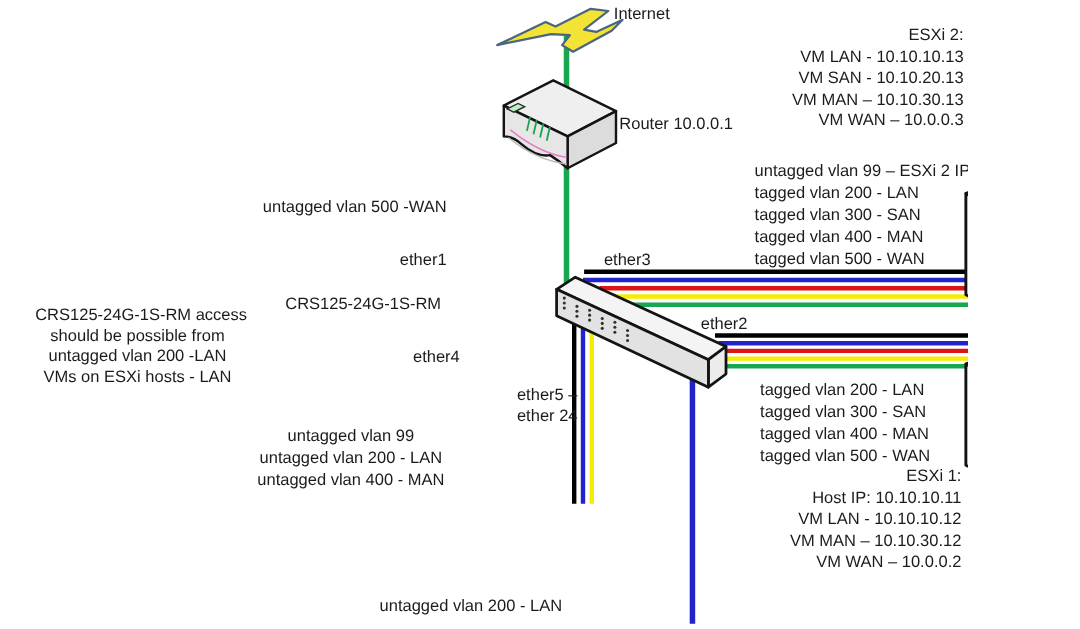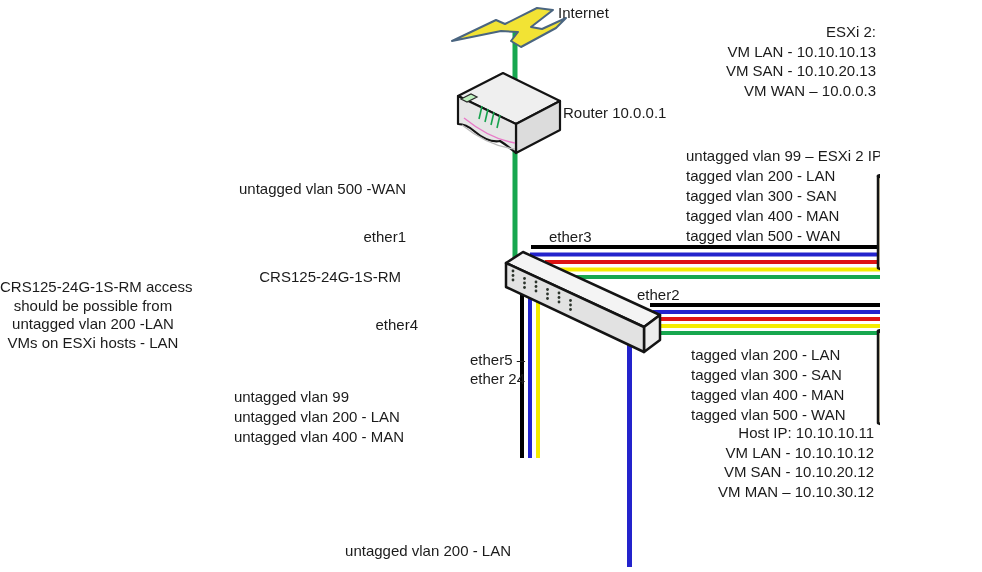--- a/index.html
+++ b/index.html
@@ -8,22 +8,22 @@
     font-family:"Liberation Sans", sans-serif;color:#1b1b1b;overflow:hidden;
   }
   .layer{position:absolute;left:0;top:0;}
   #wires{z-index:1;}
   #devices{z-index:2;}
   .lbl{position:absolute;z-index:3;font-size:15px;line-height:19px;white-space:nowrap;}
   .ra{text-align:right;}
   .blk div{white-space:nowrap;}
   .trunk{line-height:20px;}
   .info{line-height:19.5px;text-align:right;}
-  .note{line-height:18.5px;text-align:center;}
-  .v4{line-height:20px;text-align:left;}
+  .note{line-height:18.5px;text-align:center;padding-left:32px;}
+  .v4{line-height:20px;text-align:center;}
   .e5{line-height:19px;text-align:right;}
 </style>
 </head>
 <body>
 
 <div class="canvas">
 
   <svg id="wires" class="layer" width="982" height="572">
 
     <line x1="515" y1="26" x2="515" y2="262" stroke-width="5" stroke="#17A74F"></line>
@@ -131,35 +131,37 @@
     <div>tagged vlan 200 - LAN</div>
     <div>tagged vlan 300 - SAN</div>
     <div>tagged vlan 400 - MAN</div>
     <div>tagged vlan 500 - WAN</div>
   </div>
 
   <div class="lbl blk info" style="right:4px;top:22px;">
     <div>ESXi 2:</div>
     <div>VM LAN - 10.10.10.13</div>
     <div>VM SAN - 10.10.20.13</div>
+    <div>VM MAN – 10.10.30.13</div>
     <div>VM WAN – 10.0.0.3</div>
   </div>
 
   <div class="lbl blk trunk" style="left:691px;top:345px;">
     <div>tagged vlan 200 - LAN</div>
     <div>tagged vlan 300 - SAN</div>
     <div>tagged vlan 400 - MAN</div>
     <div>tagged vlan 500 - WAN</div>
   </div>
 
   <div class="lbl blk info" style="right:6px;top:423px;">
+    <div>ESXi 1:</div>
     <div>Host IP: 10.10.10.11</div>
     <div>VM LAN - 10.10.10.12</div>
-    <div>VM SAN - 10.10.20.12</div>
     <div>VM MAN – 10.10.30.12</div>
+    <div>VM WAN – 10.0.0.2</div>
   </div>
 
   <div class="lbl blk note" style="left:0px;width:186px;top:278px;">
     <div>CRS125-24G-1S-RM access</div>
     <div>should be possible from</div>
     <div>untagged vlan 200 -LAN</div>
     <div>VMs on ESXi hosts - LAN</div>
   </div>
 
   <div class="lbl blk v4" style="right:476px;top:387px;">

